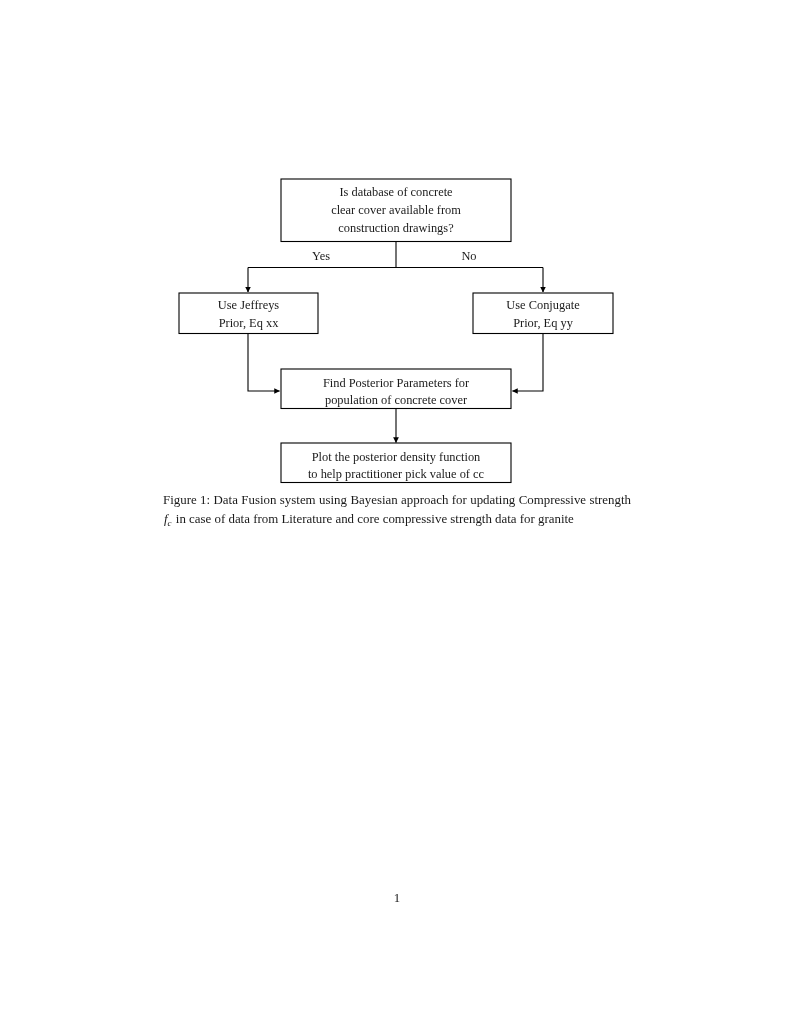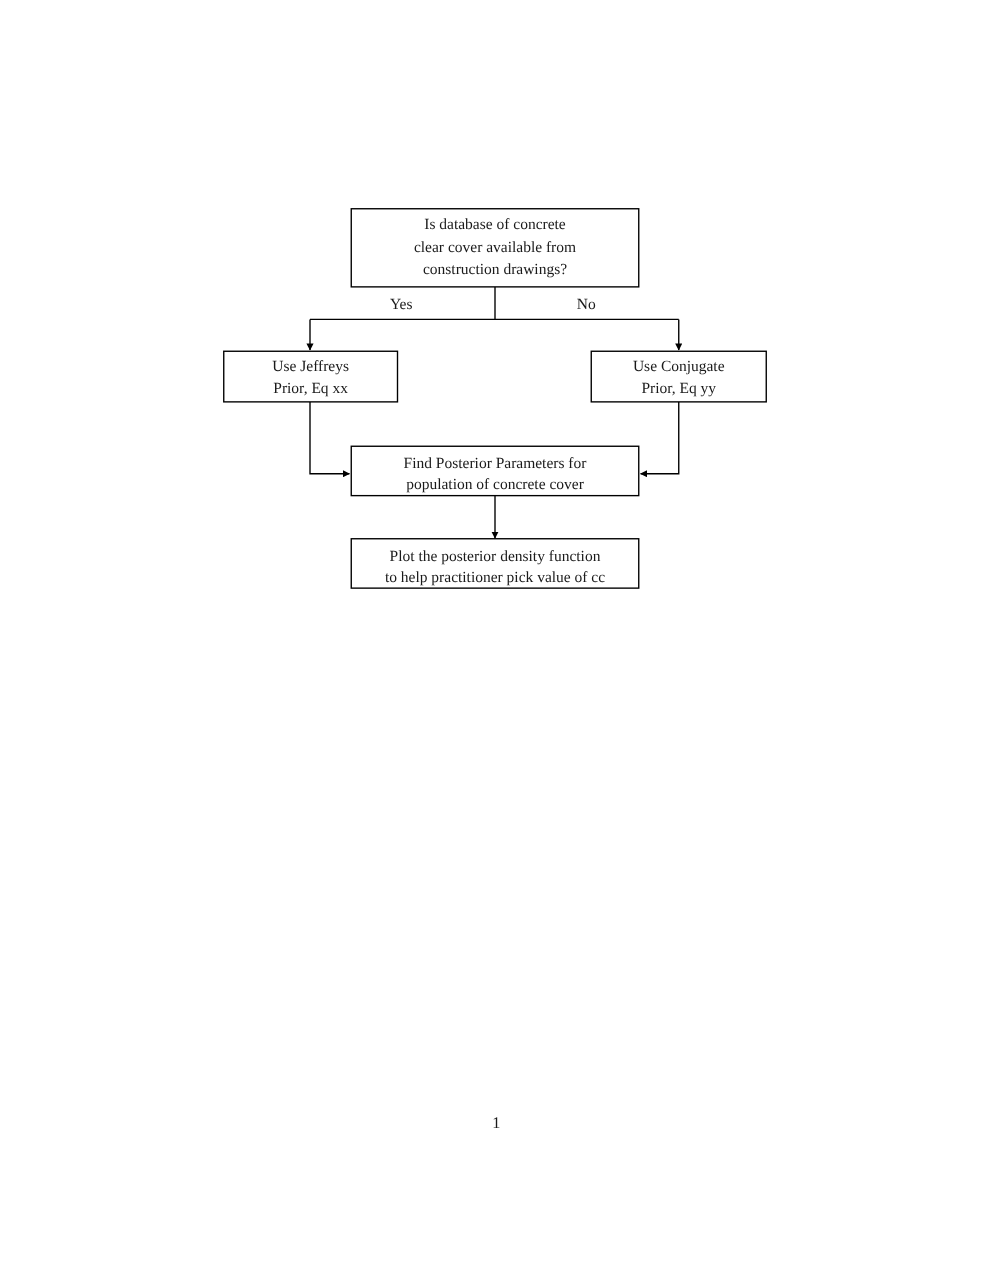--- a/index.html
+++ b/index.html
@@ -20,21 +20,21 @@
     position: absolute;
     left: 0; top: 0;
     width: 794px;
     height: 1028px;
   }
 
   
   #figure-area {
     position: absolute;
     left: 0;
-    top: 0;
+    top: 12px;
     width: 794px;
     height: 490px;
   }
   #flowchart-svg {
     position: absolute;
     left: 0;
     top: 0;
   }
   .node-text {
     font-family: "Liberation Serif", "DejaVu Serif", serif;
@@ -140,16 +140,17 @@
       <rect class="box-rect" x="281" y="357" width="230" height="39.5"></rect>
       <text class="node-text" x="396" y="374.5">Find Posterior Parameters for</text>
       <text class="node-text" x="396" y="391.5">population of concrete cover</text>
 
       <rect class="box-rect" x="281" y="431" width="230" height="39.5"></rect>
       <text class="node-text" x="396" y="448.5">Plot the posterior density function</text>
       <text class="node-text" x="396" y="465.5">to help practitioner pick value of cc</text>
     </svg>
   </div>
 
+  <div id="caption"><span>Figure 1:</span> <span>Data Fusion system using Bayesian approach for updating Compressive strength</span> <span class="math-var">f</span><span class="math-sub">c</span> <span>in case of data from Literature and core compressive strength data for granite</span></div>
 
   <div id="page-number">1</div>
 
 </div>
 
 </body></html>

